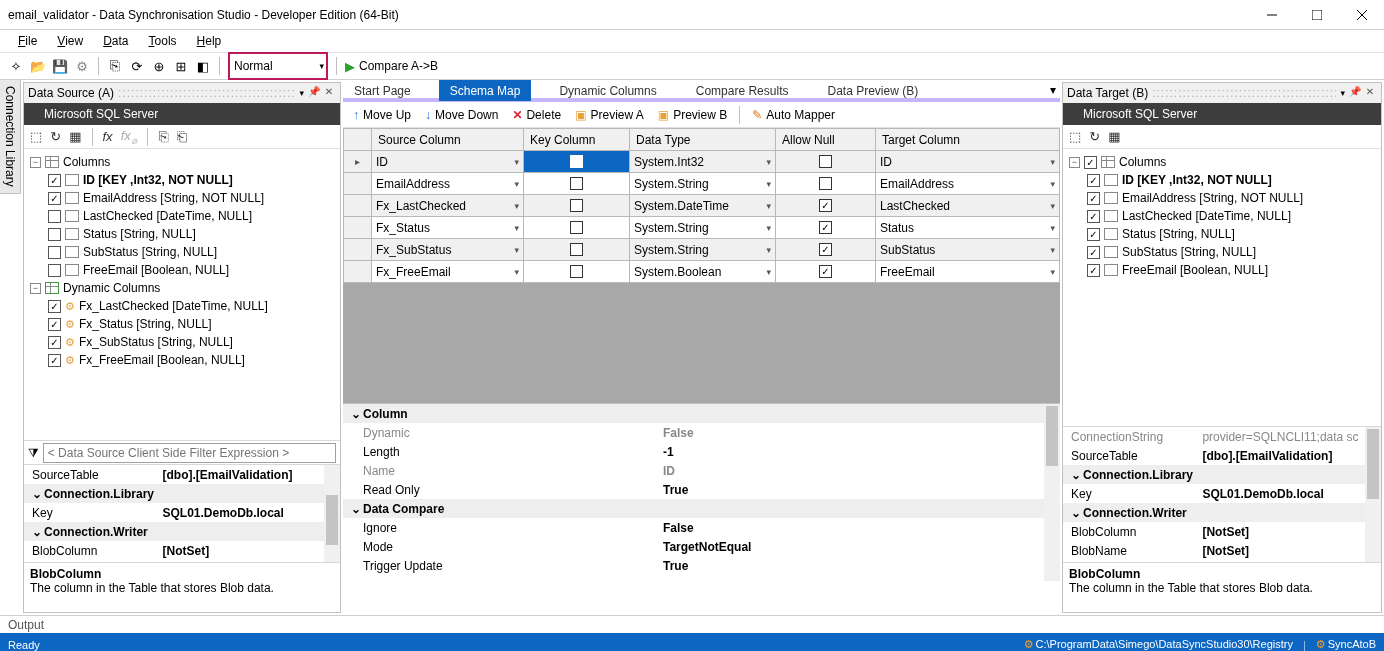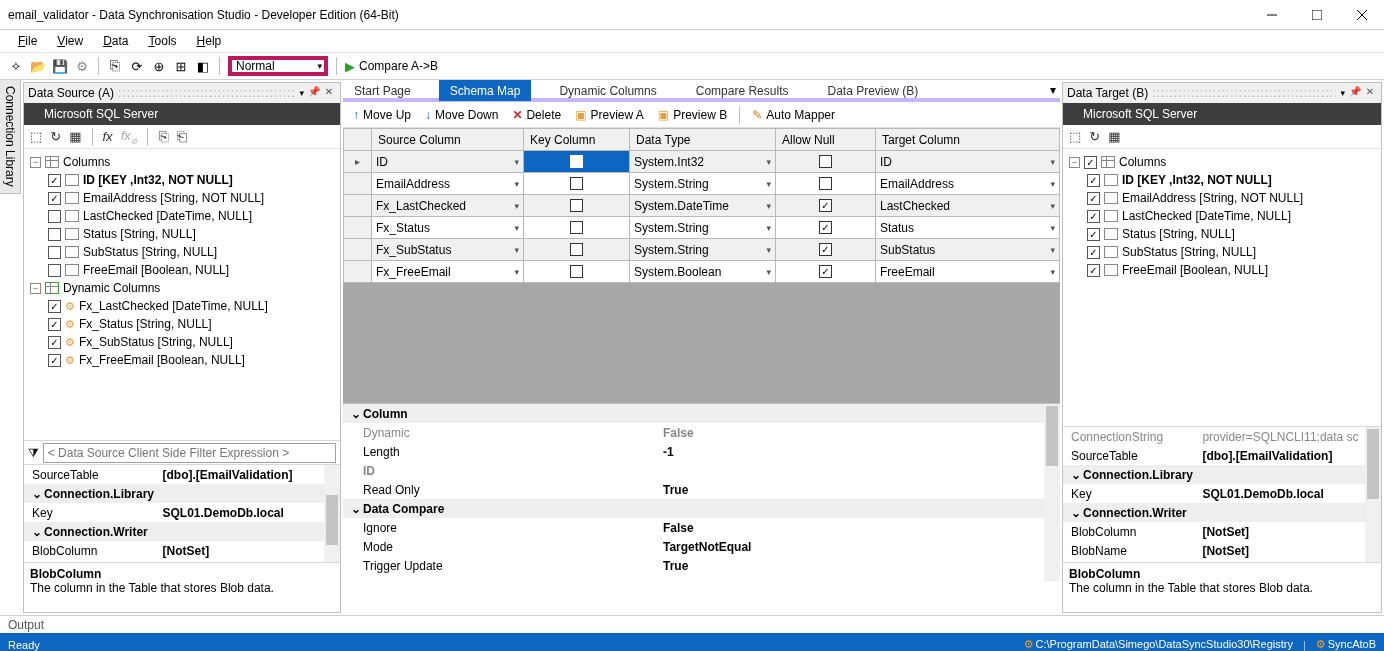--- a/index.html
+++ b/index.html
@@ -7,21 +7,21 @@
 .titlebar { height: 30px; display: flex; align-items: center; padding-left: 8px; border-bottom: 1px solid #d0d0d0; }
 .titlebar .title { flex: 1; font-size: 12px; }
 .winbtn { width: 45px; height: 30px; display: flex; align-items: center; justify-content: center; }
 .winbtn svg { width: 10px; height: 10px; }
 .menubar { height: 22px; display: flex; align-items: center; padding-left: 10px; gap: 4px; }
 .menubar span { padding: 2px 8px; }
 .menubar span u { text-decoration: underline; }
 .toolbar { height: 28px; display: flex; align-items: center; padding-left: 8px; gap: 6px; border-top: 1px solid #e5e5e5; border-bottom: 1px solid #d0d0d0; }
 .tb-sep { width: 1px; height: 18px; background: #c0c0c0; margin: 0 2px; }
 .tb-icon { width: 16px; height: 16px; display:inline-flex; align-items:center; justify-content:center; font-size:13px; }
-.tb-dropdown { width: 100px; height: 20px; border: 4px solid #be185d; padding-left: 4px; display:flex; align-items:center; justify-content:space-between; padding-right:2px; background:#fff;}
+.tb-dropdown { width: 100px; height: 28px; border: 2px solid #be185d; padding-left: 4px; display:flex; align-items:center; justify-content:space-between; padding-right:2px; background:#fff;}
 .tb-compare { display:flex; align-items:center; gap:4px; }
 .tb-play { color: #2e9e2e; font-size: 13px; }
 .main { display: flex; height: calc(651px - 30px - 22px - 28px - 18px - 18px); }
 .sidebar-tab { writing-mode: vertical-rl; text-orientation: mixed; background: #e8e8e8; padding: 6px 3px; border-right: 1px solid #c0c0c0; border-bottom:1px solid #c0c0c0; font-size:12px; height:auto; align-self:flex-start; }
 .panel { display: flex; flex-direction: column; border: 1px solid #c0c0c0; margin: 2px; }
 .panel-left { width: 318px; }
 .panel-center { flex: 1; }
 .panel-right { width: 320px; }
 .panel-header { height: 20px; background: #f0f0f0; display: flex; align-items: center; padding: 0 4px; font-size: 12px; }
 .panel-header .dots { flex:1; overflow:hidden; color:#b0b0b0; white-space:nowrap; letter-spacing:1px; margin:0 4px; }
@@ -519,20 +519,21 @@
         </div>
         <div class="prow" style="padding-left:20px">
       <span class="pname" style="width:300px;color:#888">Dynamic</span>
       <span class="pval bold" style="color:#888">False</span>
         </div>
         <div class="prow" style="padding-left:20px">
       <span class="pname" style="width:300px;">Length</span>
       <span class="pval bold" style="">-1</span>
         </div>
         <div class="prow" style="padding-left:20px">
+      <span class="pname" style="width:300px;color:#888">Name</span>
       <span class="pval bold" style="color:#888">ID</span>
         </div>
         <div class="prow" style="padding-left:20px">
       <span class="pname" style="width:300px;">Read Only</span>
       <span class="pval bold" style="">True</span>
         </div>
         <div class="prow cat">
           <span class="caret">⌄</span>
           <span>Data Compare</span>
         </div>

